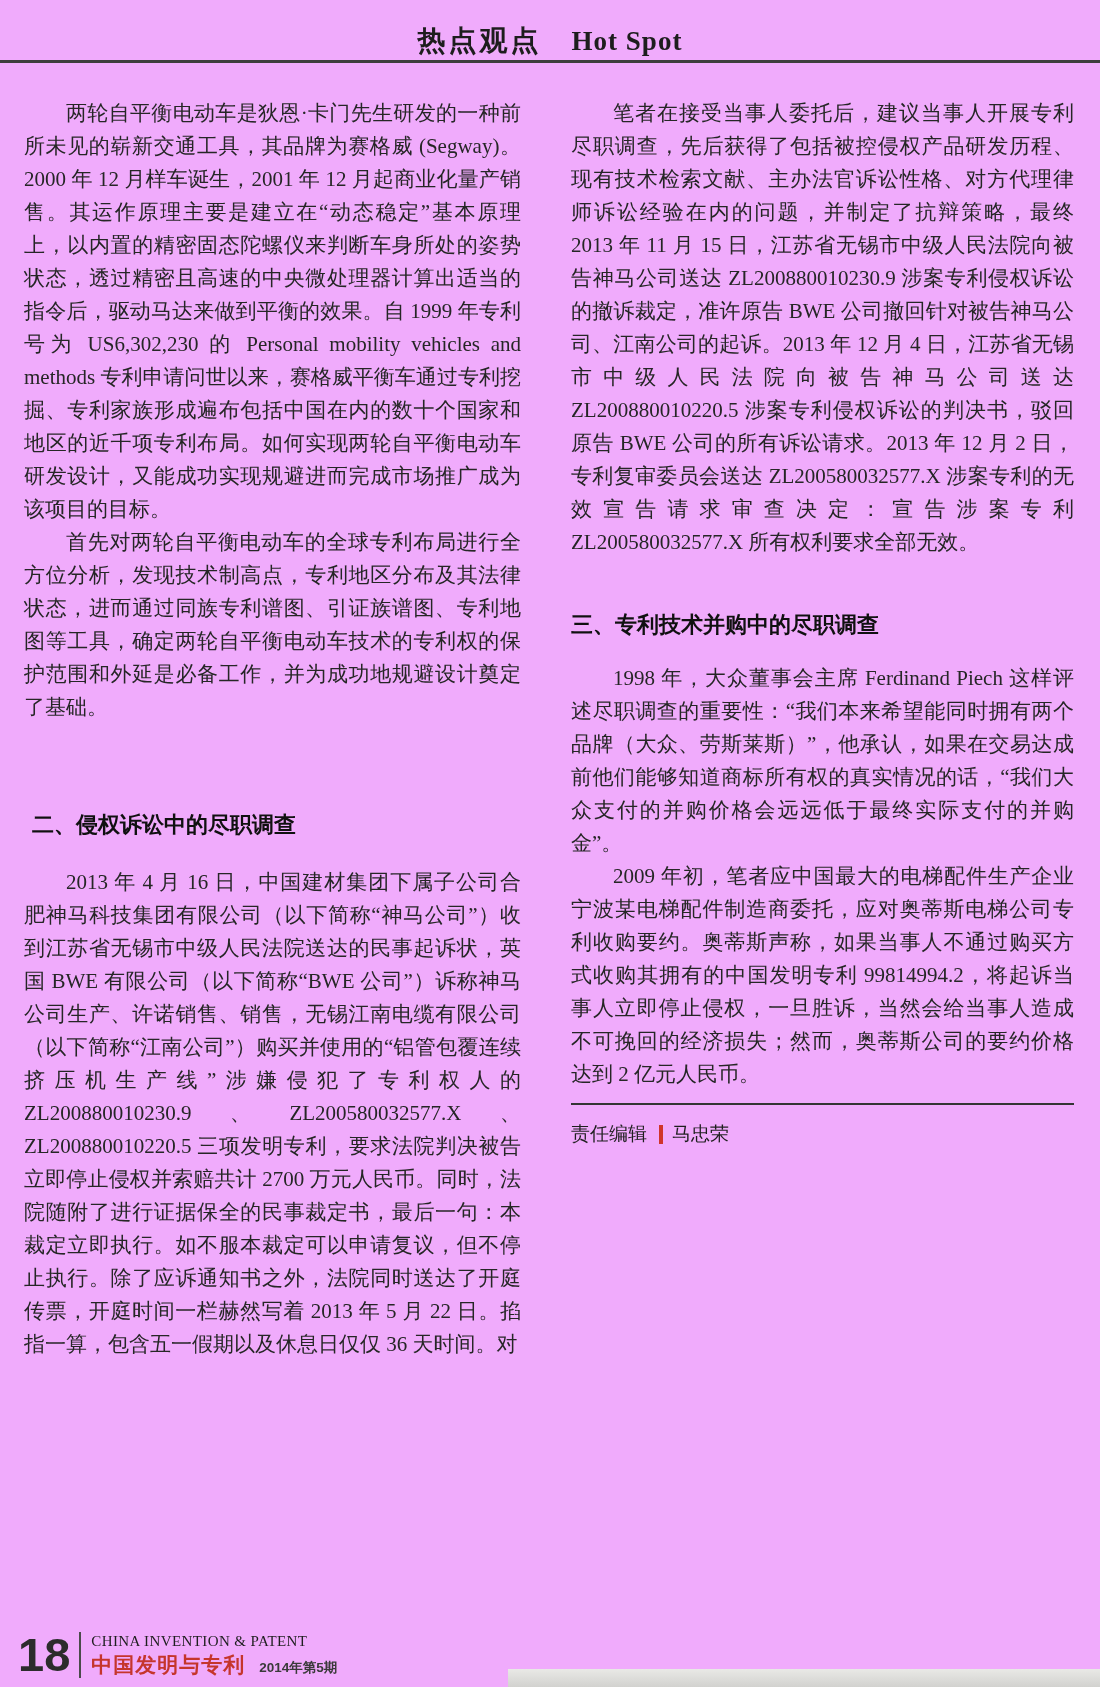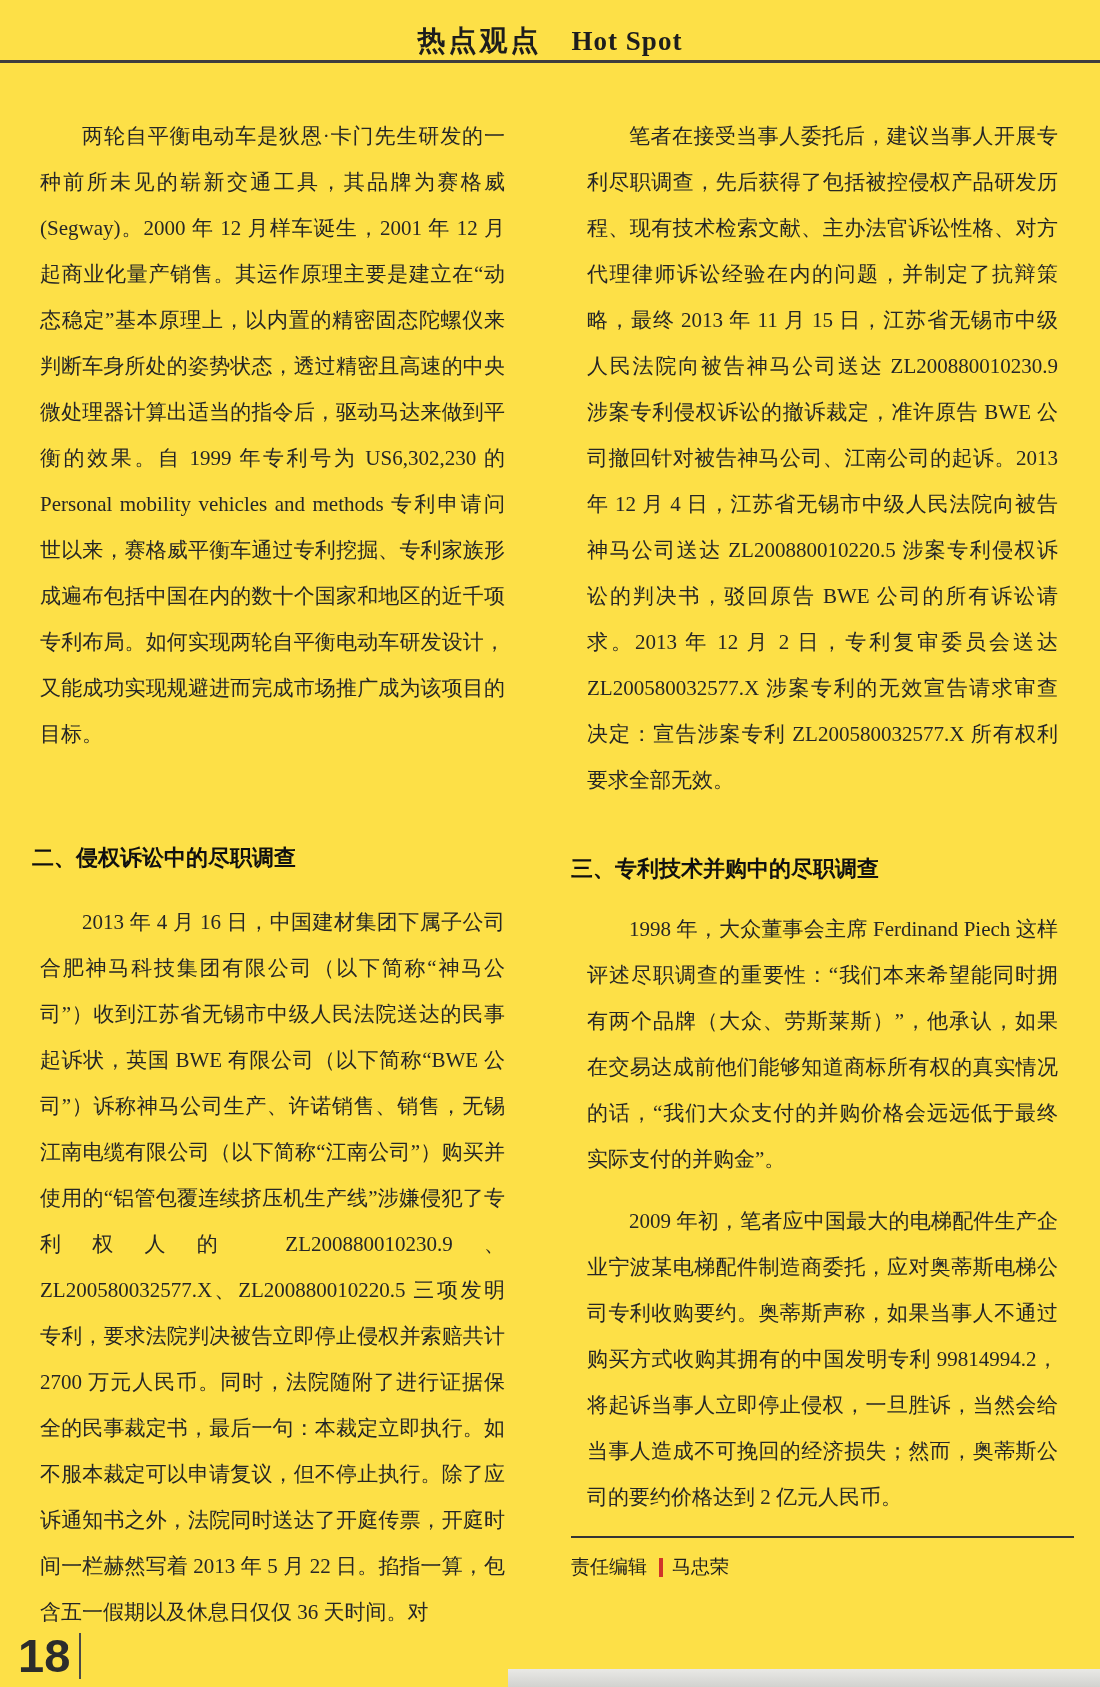--- a/index.html
+++ b/index.html
@@ -1,21 +1,21 @@
 <!DOCTYPE html>
 <html lang="zh"><head>
 <meta charset="utf-8">
 <style>
   html, body { margin: 0; padding: 0; background: #ffffff; }
   .page {
     position: relative;
     width: 1100px;
     height: 1687px;
     margin: 0 auto;
-    background: #fde047;
+    background: #f0abfc;
     overflow: hidden;
     font-family: "Liberation Serif", "DejaVu Serif", serif;
     color: #242424;
   }
   
   .page-header { position: relative; height: 97px; }
   .header-title {
     position: absolute; top: 22px; left: 0; right: 0;
     text-align: center; white-space: nowrap;
   }
@@ -35,23 +35,23 @@
   
   .columns {
     display: flex;
     padding: 0 26px 0 24px;
     gap: 50px;
   }
   .col { box-sizing: border-box; }
   .col-left  { width: 497px; }
   .col-right { flex: 1; }
   p.body {
-    margin: 16px;
+    margin: 0;
     font-size: 21px;
-    line-height: 46px;
+    line-height: 33px;
     text-align: justify;
     color: #262626;
   }
   p.indent { text-indent: 2em; }
   h2.sec-heading {
     font-family: "Liberation Sans", "DejaVu Sans", sans-serif;
     font-size: 22px; font-weight: 700; color: #101010;
     margin: 0;
   }
   .col-left h2.sec-heading  { margin: 86px 0 26px 8px; }
@@ -110,20 +110,21 @@
       <span class="zh">热点观点</span>
       <span class="en">Hot Spot</span>
     </div>
     <div class="header-rule"></div>
   </header>
 
   <main class="columns">
 
     <section class="col col-left">
       <p class="body indent">两轮自平衡电动车是狄恩·卡门先生研发的一种前所未见的崭新交通工具，其品牌为赛格威 (Segway)。2000 年 12 月样车诞生，2001 年 12 月起商业化量产销售。其运作原理主要是建立在“动态稳定”基本原理上，以内置的精密固态陀螺仪来判断车身所处的姿势状态，透过精密且高速的中央微处理器计算出适当的指令后，驱动马达来做到平衡的效果。自 1999 年专利号为 US6,302,230 的 Personal mobility vehicles and methods 专利申请问世以来，赛格威平衡车通过专利挖掘、专利家族形成遍布包括中国在内的数十个国家和地区的近千项专利布局。如何实现两轮自平衡电动车研发设计，又能成功实现规避进而完成市场推广成为该项目的目标。</p>
+      <p class="body indent">首先对两轮自平衡电动车的全球专利布局进行全方位分析，发现技术制高点，专利地区分布及其法律状态，进而通过同族专利谱图、引证族谱图、专利地图等工具，确定两轮自平衡电动车技术的专利权的保护范围和外延是必备工作，并为成功地规避设计奠定了基础。</p>
       <h2 class="sec-heading">二、侵权诉讼中的尽职调查</h2>
       <p class="body indent">2013 年 4 月 16 日，中国建材集团下属子公司合肥神马科技集团有限公司（以下简称“神马公司”）收到江苏省无锡市中级人民法院送达的民事起诉状，英国 BWE 有限公司（以下简称“BWE 公司”）诉称神马公司生产、许诺销售、销售，无锡江南电缆有限公司（以下简称“江南公司”）购买并使用的“铝管包覆连续挤压机生产线”涉嫌侵犯了专利权人的 ZL200880010230.9、ZL200580032577.X、ZL200880010220.5 三项发明专利，要求法院判决被告立即停止侵权并索赔共计 2700 万元人民币。同时，法院随附了进行证据保全的民事裁定书，最后一句：本裁定立即执行。如不服本裁定可以申请复议，但不停止执行。除了应诉通知书之外，法院同时送达了开庭传票，开庭时间一栏赫然写着 2013 年 5 月 22 日。掐指一算，包含五一假期以及休息日仅仅 36 天时间。对</p>
     </section>
 
     <section class="col col-right">
       <p class="body indent">笔者在接受当事人委托后，建议当事人开展专利尽职调查，先后获得了包括被控侵权产品研发历程、现有技术检索文献、主办法官诉讼性格、对方代理律师诉讼经验在内的问题，并制定了抗辩策略，最终 2013 年 11 月 15 日，江苏省无锡市中级人民法院向被告神马公司送达 ZL200880010230.9 涉案专利侵权诉讼的撤诉裁定，准许原告 BWE 公司撤回针对被告神马公司、江南公司的起诉。2013 年 12 月 4 日，江苏省无锡市中级人民法院向被告神马公司送达 ZL200880010220.5 涉案专利侵权诉讼的判决书，驳回原告 BWE 公司的所有诉讼请求。2013 年 12 月 2 日，专利复审委员会送达 ZL200580032577.X 涉案专利的无效宣告请求审查决定：宣告涉案专利 ZL200580032577.X 所有权利要求全部无效。</p>
       <h2 class="sec-heading">三、专利技术并购中的尽职调查</h2>
       <p class="body indent">1998 年，大众董事会主席 Ferdinand Piech 这样评述尽职调查的重要性：“我们本来希望能同时拥有两个品牌（大众、劳斯莱斯）”，他承认，如果在交易达成前他们能够知道商标所有权的真实情况的话，“我们大众支付的并购价格会远远低于最终实际支付的并购金”。</p>
       <p class="body indent">2009 年初，笔者应中国最大的电梯配件生产企业宁波某电梯配件制造商委托，应对奥蒂斯电梯公司专利收购要约。奥蒂斯声称，如果当事人不通过购买方式收购其拥有的中国发明专利 99814994.2，将起诉当事人立即停止侵权，一旦胜诉，当然会给当事人造成不可挽回的经济损失；然而，奥蒂斯公司的要约价格达到 2 亿元人民币。</p>
       <div class="editor-rule"></div>
@@ -132,17 +133,24 @@
         <span class="editor-red-bar"></span>
         <span>马忠荣</span>
       </div>
     </section>
 
   </main>
 
   <footer class="page-footer">
     <span class="page-num">18</span>
     <span class="footer-divider"></span>
+    <div class="journal">
+      <div class="journal-en">CHINA INVENTION &amp; PATENT</div>
+      <div class="journal-zh-row">
+        <span class="journal-zh">中国发明与专利</span>
+        <span class="issue">2014年第5期</span>
+      </div>
+    </div>
   </footer>
 
   <div class="scan-strip"></div>
 
 </div>
 
 </body></html>

